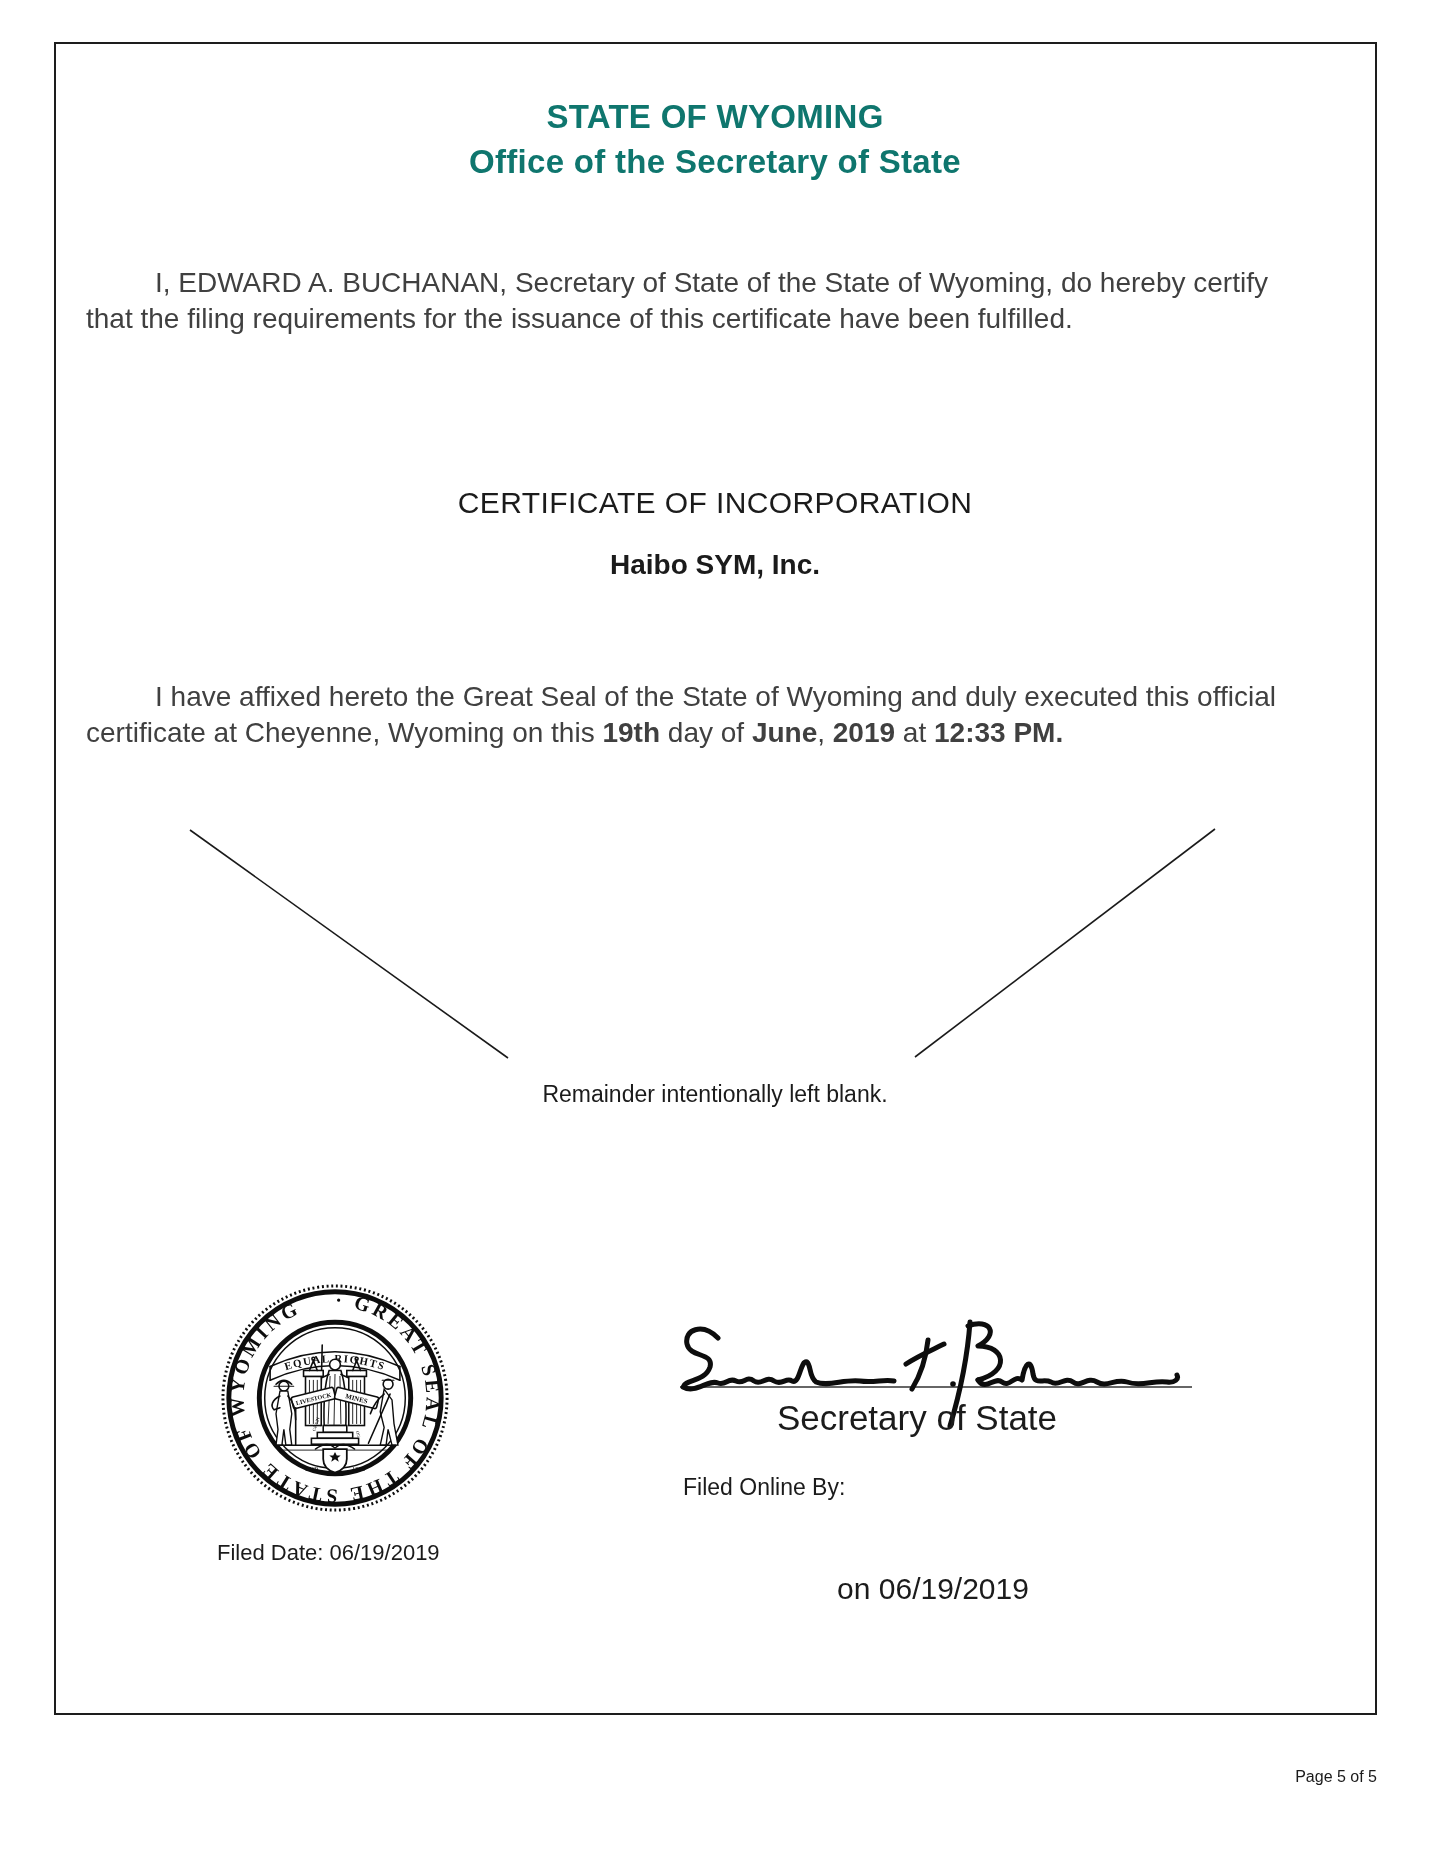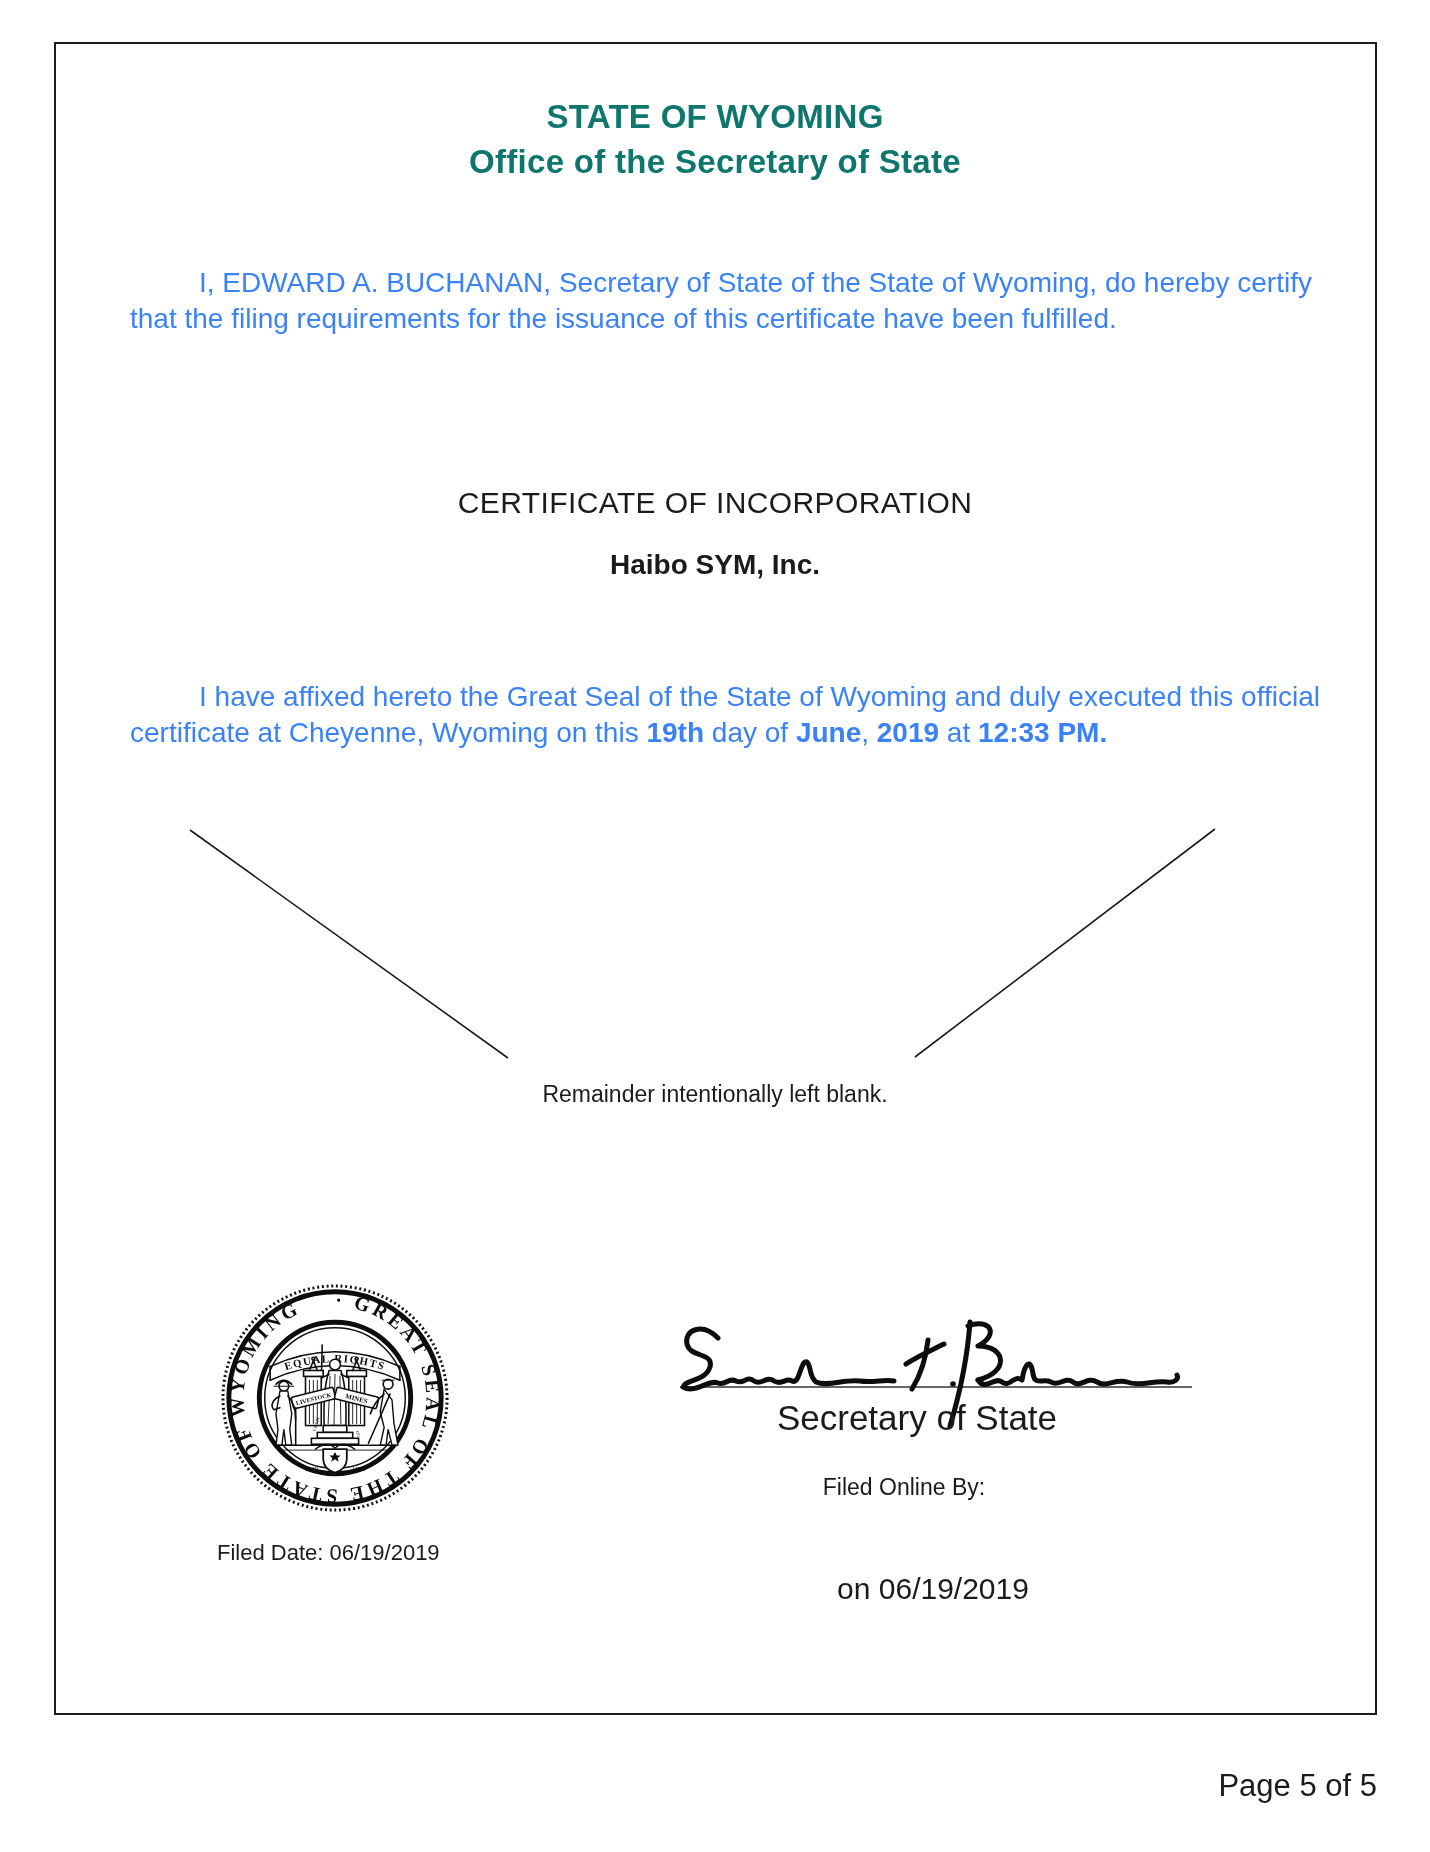--- a/index.html
+++ b/index.html
@@ -18,40 +18,40 @@
     width:1323px; height:1673px;
     border:2px solid #1d1d1d;
     box-sizing:border-box;
   }
   .doc-title{
     position:absolute; top:94px; left:0; width:100%;
     text-align:center; font-weight:bold;
     font-size:33px; line-height:45px; letter-spacing:0.3px;
     color:#0f766e;
   }
-  .para{ position:absolute; left:86px; font-size:28px; color:#3b82f6;margin-left:44px; }
+  .para{ position:absolute; left:86px; font-size:28px; color:#404040; }
   .para .line{ height:36px; line-height:36px; white-space:nowrap; }
   .para .indent{ padding-left:69px; }
   .p1{ top:265px; }
   .p2{ top:679px; }
   .center-line{
     position:absolute; left:0; width:100%; text-align:center; white-space:nowrap;
   }
   .cert-title{ top:486px; font-size:30px; letter-spacing:0.4px; }
   .entity-name{ top:549px; font-size:28px; font-weight:bold; }
   .remainder{ top:1081px; font-size:23px; }
   .diag{ position:absolute; left:180px; top:819px; }
   .seal{ position:absolute; left:219px; top:1282px; }
   .filed-date{ position:absolute; left:217px; top:1540px; font-size:22px; white-space:nowrap; }
   .signature-svg{ position:absolute; left:672px; top:1316px; }
   .secretary-title{ position:absolute; left:667px; top:1398px; width:500px; text-align:center; font-size:35px; }
-  .filed-online{ position:absolute; left:654px; top:1474px; width:500px; text-align:center; font-size:23px; }
+  .filed-online{ position:absolute; left:683px; top:1474px; width:500px; text-align:left; font-size:23px; }
   .filer-name{ position:absolute; left:683px; top:1514px; width:500px; text-align:center; font-size:27px; font-family:"Liberation Serif", serif; }
   .filed-on{ position:absolute; left:683px; top:1572px; width:500px; text-align:center; font-size:30px; }
-  .page-num{ position:absolute; top:1768px; right:53px; font-size:31px; }
+  .page-num{ position:absolute; top:1768px; right:53px; font-size:16px; }
   .seal text{ fill:#0d0d0d; }
 </style>
 </head>
 <body>
 
 <div class="page">
 
   <div class="border-frame"></div>
 
   <header class="doc-title">

